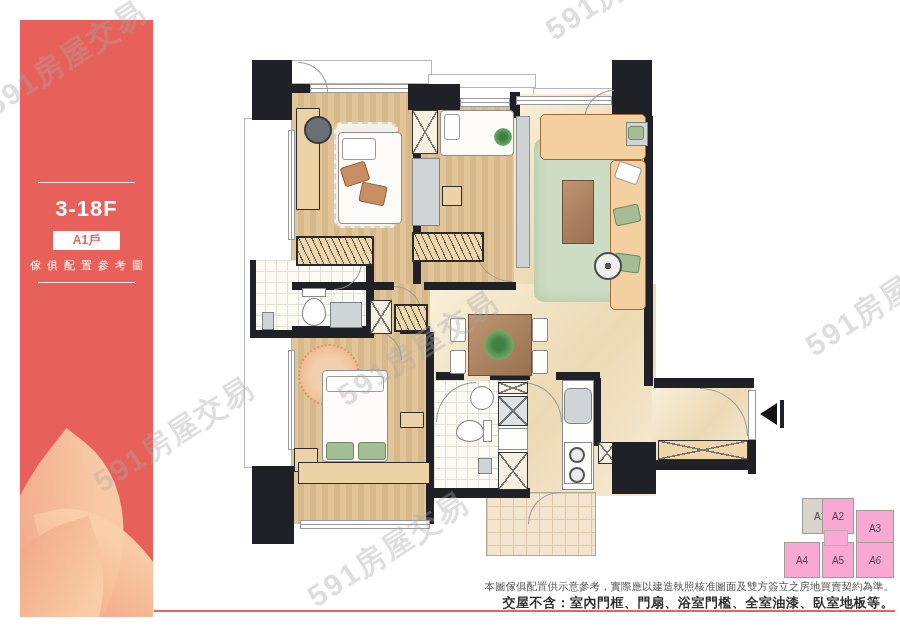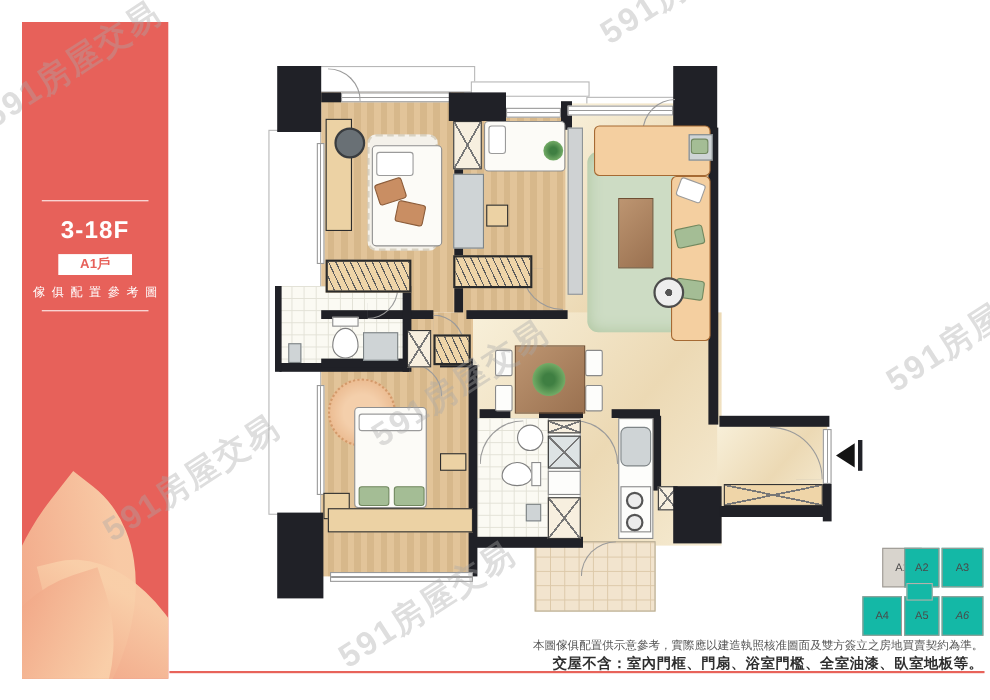--- a/index.html
+++ b/index.html
@@ -69,21 +69,21 @@
   .counter{background:#fdfdfb;border:1px solid #8a8a8a;}
   .toilet{background:#fff;border:1px solid #7e7e7e;border-radius:50% 50% 50% 50%/58% 58% 42% 42%;}
   .roundsink{background:#fff;border:1.5px solid #7e7e7e;border-radius:50%;}
   .mirror{background:#697075;border:2px solid #393c3f;border-radius:50%;}
   .lamp{border:2.2px solid #4c4c4c;border-radius:50%;background:radial-gradient(circle,#555 18%,#eee 20%);}
   .burner{border:2px solid #555;border-radius:50%;background:#ececec;}
   .tri-left{width:0;height:0;border-top:11px solid transparent;border-bottom:11px solid transparent;border-right:17px solid #141414;background:none;}
 
   
   #keyplan{position:absolute;left:778px;top:486px;width:118px;height:98px;z-index:3;}
-  .unit{position:absolute;background:#14b8a6;border:1px solid #9e9a94;color:#4a4a4a;font-size:10px;
+  .unit{position:absolute;background:#f9a8d4;border:1px solid #9e9a94;color:#4a4a4a;font-size:10px;
         display:flex;align-items:center;justify-content:center;}
   .unit.hl{background:#d8d4cd;}
 
   
   #disclaimer{position:absolute;right:6px;top:578px;width:420px;text-align:right;z-index:4;}
   #disc1{font-size:13px;font-weight:bold;color:#2e2e2e;letter-spacing:.5px;}
   #disc2{font-size:10.5px;color:#555;margin-top:2px;}
   #redline{position:absolute;left:154px;top:610px;width:741px;height:2px;background:#e8635a;z-index:4;}
 </style>
 </head>
@@ -234,21 +234,21 @@
   <i class="burner" style="left:341px;top:401px;width:16px;height:16px;"></i>
   <i class="burner" style="left:341px;top:421px;width:16px;height:16px;"></i>
 
   <i class="tri-left" style="left:532px;top:357px;"></i>
   <i class="wall" style="left:552px;top:354px;width:4px;height:28px;"></i>
 </div>
 
 <div id="keyplan">
   <span class="unit hl" style="left:24px;top:12px;width:34px;height:34px;">A1</span>
   <span class="unit" style="left:44px;top:12px;width:30px;height:34px;">A2</span>
-  <span class="unit" style="left:78px;top:12px;width:36px;height:34px;">A3</span>
+  <span class="unit" style="left:78px;top:24px;width:36px;height:34px;">A3</span>
   <span class="unit" style="left:6px;top:56px;width:34px;height:34px;">A4</span>
   <span class="unit" style="left:44px;top:56px;width:30px;height:34px;">A5</span>
   <span class="unit" style="left:78px;top:56px;width:36px;height:34px;font-style:italic;">A6</span>
   <span class="unit" style="left:46px;top:44px;width:22px;height:14px;border-color:#b5b1ab;"></span>
 </div>
 
 <div id="disclaimer">
   <div id="disc2">本圖傢俱配置供示意參考，實際應以建造執照核准圖面及雙方簽立之房地買賣契約為準。</div>
   <div id="disc1">交屋不含：室內門框、門扇、浴室門檻、全室油漆、臥室地板等。</div>
 </div>

